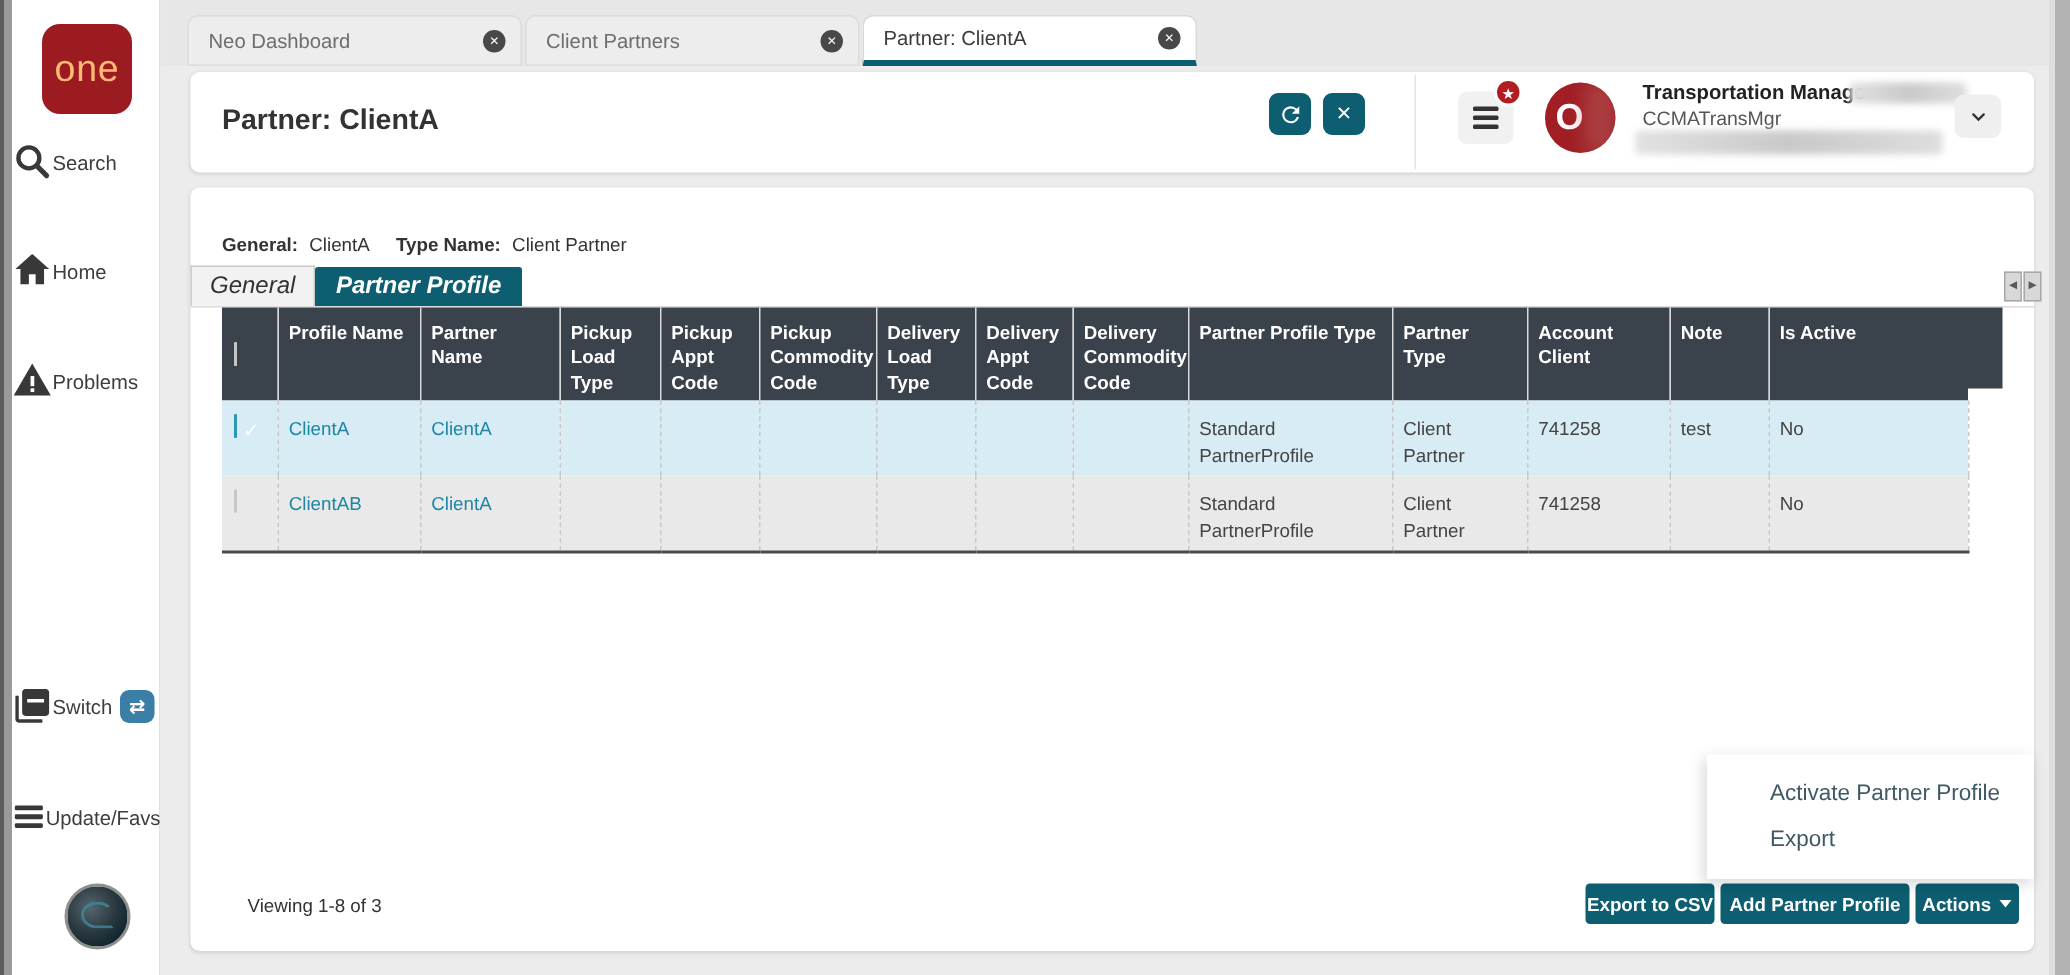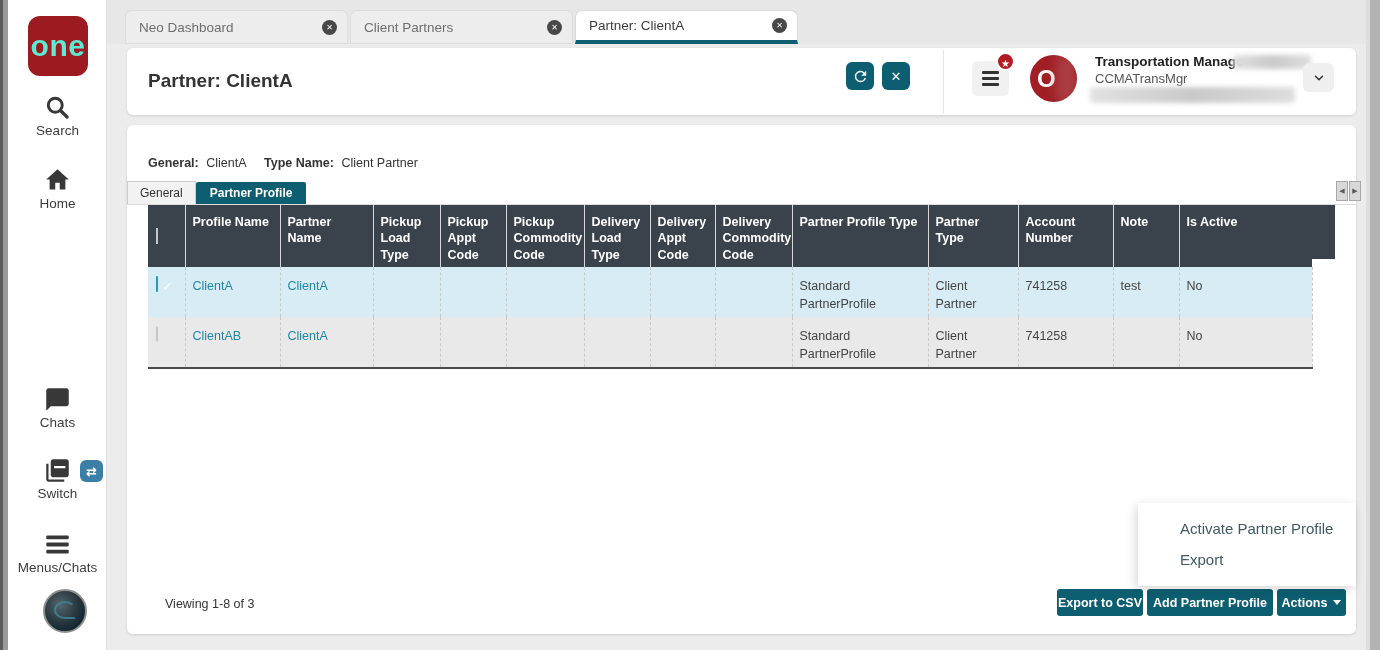--- a/index.html
+++ b/index.html
@@ -6,23 +6,23 @@
   html,body { width:1380px; height:650px; overflow:hidden;
     font-family:"Liberation Sans","DejaVu Sans",sans-serif; background:#ececec; }
   .abs { position:absolute; }
 
   
   #left-strip { left:0; top:0; width:8px; height:650px;
     background:linear-gradient(90deg,#5c5c5c 0 3px,#9a9a9a 3px); }
   #sidebar { left:8px; top:0; width:99px; height:650px; background:#fff;
     border-right:1px solid #e0e0e0; }
   #logo { left:20px; top:16px; width:60px; height:60px; background:#9c1b20;
-    border-radius:12px; color:#5eead4; display:flex; align-items:center; justify-content:center;
-    font-size:30px; font-weight:bold; letter-spacing:.5px; cursor:pointer; }
-  .nav-item { left:0; width:99px; display:flex; flex-direction:column; align-items:center;
+    border-radius:12px; color:#fdba74; display:flex; align-items:center; justify-content:center;
+    font-size:25px; font-weight:normal; letter-spacing:.5px; cursor:pointer; }
+  .nav-item { left:0; width:99px; display:flex; align-items:center;
     cursor:pointer; }
   .nav-item svg { width:27px; height:27px; }
   .nav-label { font-size:13.5px; color:#3d3d3d; margin-top:2px; }
   #switch-badge { left:72px; top:460px; width:23px; height:22px; background:#3b7fa7;
     border-radius:6px; color:#fff; display:flex; align-items:center; justify-content:center;
     font-size:13px; font-weight:bold; }
   #sidebar-avatar { left:35px; top:589px; width:44px; height:44px; border-radius:50%;
     border:2px solid #8f8f8f; cursor:pointer;
     background:radial-gradient(circle at 38% 35%,#55666e 0%,#2c3a41 45%,#10272f 75%,#0b3947 100%); }
   #sidebar-avatar::after { content:""; position:absolute; left:9px; top:10px; width:18px; height:14px;
@@ -72,21 +72,21 @@
     border-radius:6px; cursor:pointer; display:flex; align-items:center; justify-content:center; }
 
   
   #maincard { left:127px; top:125px; width:1229px; height:509px; background:#fff;
     border-radius:6px; box-shadow:0 1px 3px rgba(0,0,0,.12); }
   #info-line { left:21px; top:31px; font-size:12.5px; color:#333; }
   #info-line b { margin-right:4px; }
   #info-line .val { margin-right:14px; }
   #inner-tabs { left:0; top:57px; width:1229px; height:23px; border-bottom:1px solid #dcdcdc;
     display:flex; align-items:flex-end; }
-  .itab { font-size:12px; padding:4px 12px 4px; cursor:pointer; }
+  .itab { font-size:16px; padding:4px 12px 4px; cursor:pointer;font-style:italic; }
   .itab.plain { background:#f2f2f2; border:1px solid #ccc; border-bottom:none; color:#333; }
   .itab.active { background:#0c5e70; color:#fff; font-weight:bold; padding:4px 14px;
     border-radius:2px 2px 0 0; }
   .gridnav { top:56px; width:12px; height:20px; background:#d8d8d8; border:1px solid #a8a8a8;
     cursor:pointer; color:#5a5a5a; font-size:7px; line-height:18px; text-align:center; }
   #gridnav-left { left:1209px; }
   #gridnav-right { left:1222px; }
 
   
   #grid { left:21px; top:80px; }
@@ -146,45 +146,47 @@
     <span class="nav-label">Search</span>
   </div>
 
   <div class="abs nav-item" style="top:167px">
     <svg viewBox="0 0 24 24">
       <path d="M10 20v-6h4v6h5v-9h3L12 2 2 11h3v9z" fill="#383838"></path>
     </svg>
     <span class="nav-label">Home</span>
   </div>
 
-
-
-  <div class="abs nav-item" style="top:386px">
-    <svg viewBox="0 0 24 24">
-      <path d="M20 2H4c-1.1 0-2 .9-2 2v18l4-4h14c1.1 0 2-.9 2-2V4c0-1.1-.9-2-2-2z" fill="#383838"></path>
-    </svg>
-    <span class="nav-label">Chats</span>
-  </div>
+  <div class="abs nav-item" style="top:240px">
+    <svg viewBox="0 0 24 24">
+      <path d="M1 21h22L12 2 1 21z" fill="#383838"></path>
+      <rect x="11" y="9.5" width="2.2" height="6" fill="#fff"></rect>
+      <rect x="11" y="16.8" width="2.2" height="2.2" fill="#fff"></rect>
+    </svg>
+    <span class="nav-label">Problems</span>
+  </div>
+
+
 
   <div class="abs nav-item" style="top:457px">
     <svg viewBox="0 0 24 24">
       <path d="M4 6H2v14c0 1.1.9 2 2 2h14v-2H4V6z" fill="#383838"></path>
       <path d="M20 2H8c-1.1 0-2 .9-2 2v12c0 1.1.9 2 2 2h12c1.1 0 2-.9 2-2V4c0-1.1-.9-2-2-2zm-1 8H9V8h10v2z" fill="#383838"></path>
     </svg>
     <span class="nav-label">Switch</span>
   </div>
   <div class="abs" id="switch-badge">⇄</div>
 
   <div class="abs nav-item" style="top:531px">
     <svg viewBox="0 0 24 24">
       <rect x="2" y="4" width="20" height="3.4" rx="1" fill="#383838"></rect>
       <rect x="2" y="10.3" width="20" height="3.4" rx="1" fill="#383838"></rect>
       <rect x="2" y="16.6" width="20" height="3.4" rx="1" fill="#383838"></rect>
     </svg>
-    <span class="nav-label">Menus/Chats</span>
+    <span class="nav-label">Update/Favs</span>
   </div>
 
   <div class="abs" id="sidebar-avatar"></div>
 </div>
 
 <div class="abs" id="tabstrip">
   <div class="abs wtab inactive" style="left:243px">
     <span class="lbl">Client Partners</span>
     <span class="tab-close"></span>
   </div>
@@ -272,21 +274,21 @@
           <th>Profile Name</th>
           <th>Partner Name</th>
           <th>Pickup Load Type</th>
           <th>Pickup Appt Code</th>
           <th>Pickup Commodity Code</th>
           <th>Delivery Load Type</th>
           <th>Delivery Appt Code</th>
           <th>Delivery Commodity Code</th>
           <th>Partner Profile Type</th>
           <th>Partner Type</th>
-          <th>Account Number</th>
+          <th>Account Client</th>
           <th>Note</th>
           <th>Is Active</th>
         </tr>
       </thead>
       <tbody>
         <tr class="sel">
           <td class="cb-col">
             <span class="cb checked"></span></td>
           <td><a>ClientA</a></td>
           <td><a>ClientA</a></td>

